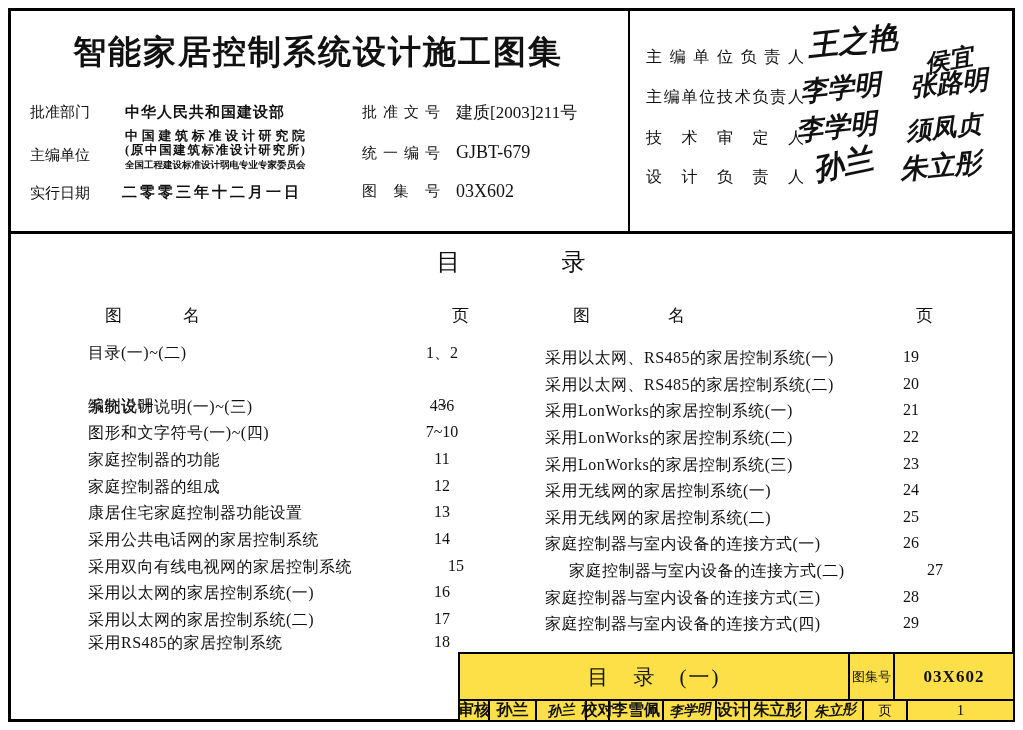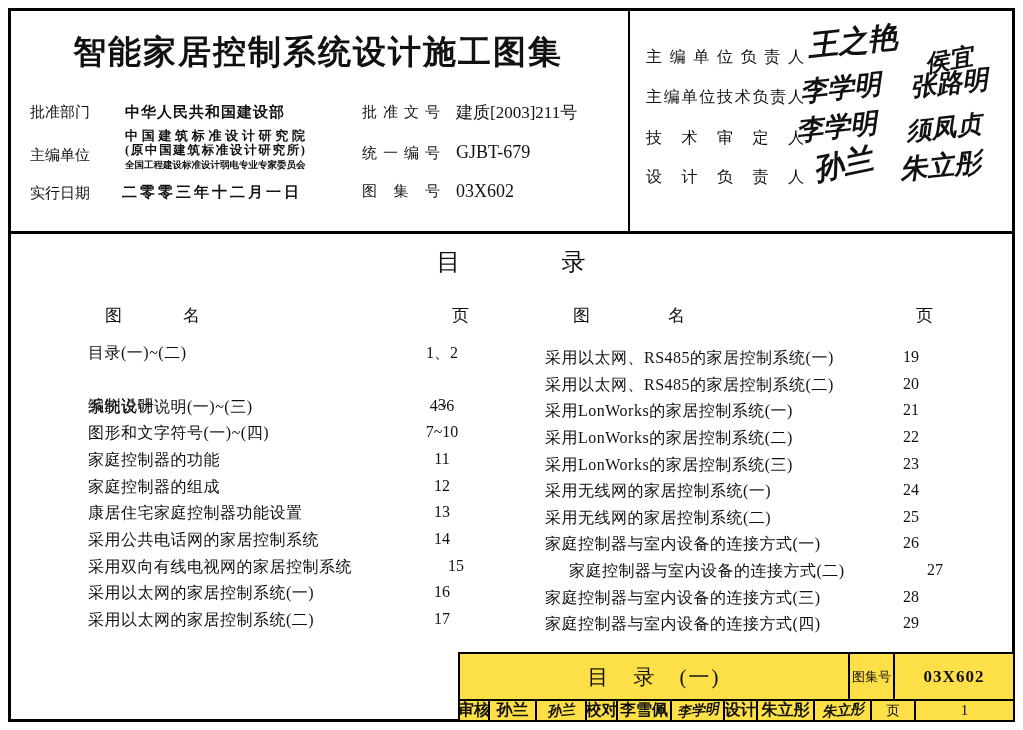--- a/index.html
+++ b/index.html
@@ -102,20 +102,21 @@
   <div class="abs trow" style="left:88px;top:370px;width:392px;margin-top:26px;"><span class="tname">编制说明</span><span class="tpage" style="left:318px;">3</span></div>
   <div class="abs trow" style="left:88px;top:397px;width:392px;"><span class="tname">系统设计说明(一)~(三)</span><span class="tpage" style="left:318px;">4~6</span></div>
   <div class="abs trow" style="left:88px;top:423px;width:392px;"><span class="tname">图形和文字符号(一)~(四)</span><span class="tpage" style="left:318px;">7~10</span></div>
   <div class="abs trow" style="left:88px;top:450px;width:392px;"><span class="tname">家庭控制器的功能</span><span class="tpage" style="left:318px;">11</span></div>
   <div class="abs trow" style="left:88px;top:477px;width:392px;"><span class="tname">家庭控制器的组成</span><span class="tpage" style="left:318px;">12</span></div>
   <div class="abs trow" style="left:88px;top:503px;width:392px;"><span class="tname">康居住宅家庭控制器功能设置</span><span class="tpage" style="left:318px;">13</span></div>
   <div class="abs trow" style="left:88px;top:530px;width:392px;"><span class="tname">采用公共电话网的家居控制系统</span><span class="tpage" style="left:318px;">14</span></div>
   <div class="abs trow" style="left:88px;top:557px;width:392px;"><span class="tname">采用双向有线电视网的家居控制系统</span><span class="tpage" style="left:332px;">15</span></div>
   <div class="abs trow" style="left:88px;top:583px;width:392px;"><span class="tname">采用以太网的家居控制系统(一)</span><span class="tpage" style="left:318px;">16</span></div>
   <div class="abs trow" style="left:88px;top:610px;width:392px;"><span class="tname">采用以太网的家居控制系统(二)</span><span class="tpage" style="left:318px;">17</span></div>
+  <div class="abs trow" style="left:88px;top:633px;width:392px;"><span class="tname">采用RS485的家居控制系统</span><span class="tpage" style="left:318px;">18</span></div>
 
   <div class="abs trow" style="left:545px;top:348px;width:400px;"><span class="tname">采用以太网、RS485的家居控制系统(一)</span><span class="tpage" style="left:330px;">19</span></div>
   <div class="abs trow" style="left:545px;top:375px;width:400px;"><span class="tname">采用以太网、RS485的家居控制系统(二)</span><span class="tpage" style="left:330px;">20</span></div>
   <div class="abs trow" style="left:545px;top:401px;width:400px;"><span class="tname">采用LonWorks的家居控制系统(一)</span><span class="tpage" style="left:330px;">21</span></div>
   <div class="abs trow" style="left:545px;top:428px;width:400px;"><span class="tname">采用LonWorks的家居控制系统(二)</span><span class="tpage" style="left:330px;">22</span></div>
   <div class="abs trow" style="left:545px;top:455px;width:400px;"><span class="tname">采用LonWorks的家居控制系统(三)</span><span class="tpage" style="left:330px;">23</span></div>
   <div class="abs trow" style="left:545px;top:481px;width:400px;"><span class="tname">采用无线网的家居控制系统(一)</span><span class="tpage" style="left:330px;">24</span></div>
   <div class="abs trow" style="left:545px;top:508px;width:400px;"><span class="tname">采用无线网的家居控制系统(二)</span><span class="tpage" style="left:330px;">25</span></div>
   <div class="abs trow" style="left:545px;top:534px;width:400px;"><span class="tname">家庭控制器与室内设备的连接方式(一)</span><span class="tpage" style="left:330px;">26</span></div>
   <div class="abs trow" style="left:545px;top:561px;width:400px;margin-left:24px;"><span class="tname">家庭控制器与室内设备的连接方式(二)</span><span class="tpage" style="left:330px;">27</span></div>
@@ -137,21 +138,21 @@
     <div class="tb-row2">
       <div class="tb-cell" style="width:30px;">
           <span class="tb-name">审核</span>
         </div>
       <div class="tb-cell" style="width:47px;">
           <span class="tb-name">孙兰</span>
         </div>
       <div class="tb-cell" style="width:50px;">
           <span class="tb-sig">孙兰</span>
         </div>
-      <div class="tb-cell" style="width:31px;">
+      <div class="tb-cell" style="width:23px;">
           <span class="tb-name">校对</span>
         </div>
       <div class="tb-cell" style="width:54px;">
           <span class="tb-name">李雪佩</span>
         </div>
       <div class="tb-cell" style="width:53px;">
           <span class="tb-sig">李学明</span>
         </div>
       <div class="tb-cell" style="width:33px;">
           <span class="tb-name">设计</span>

